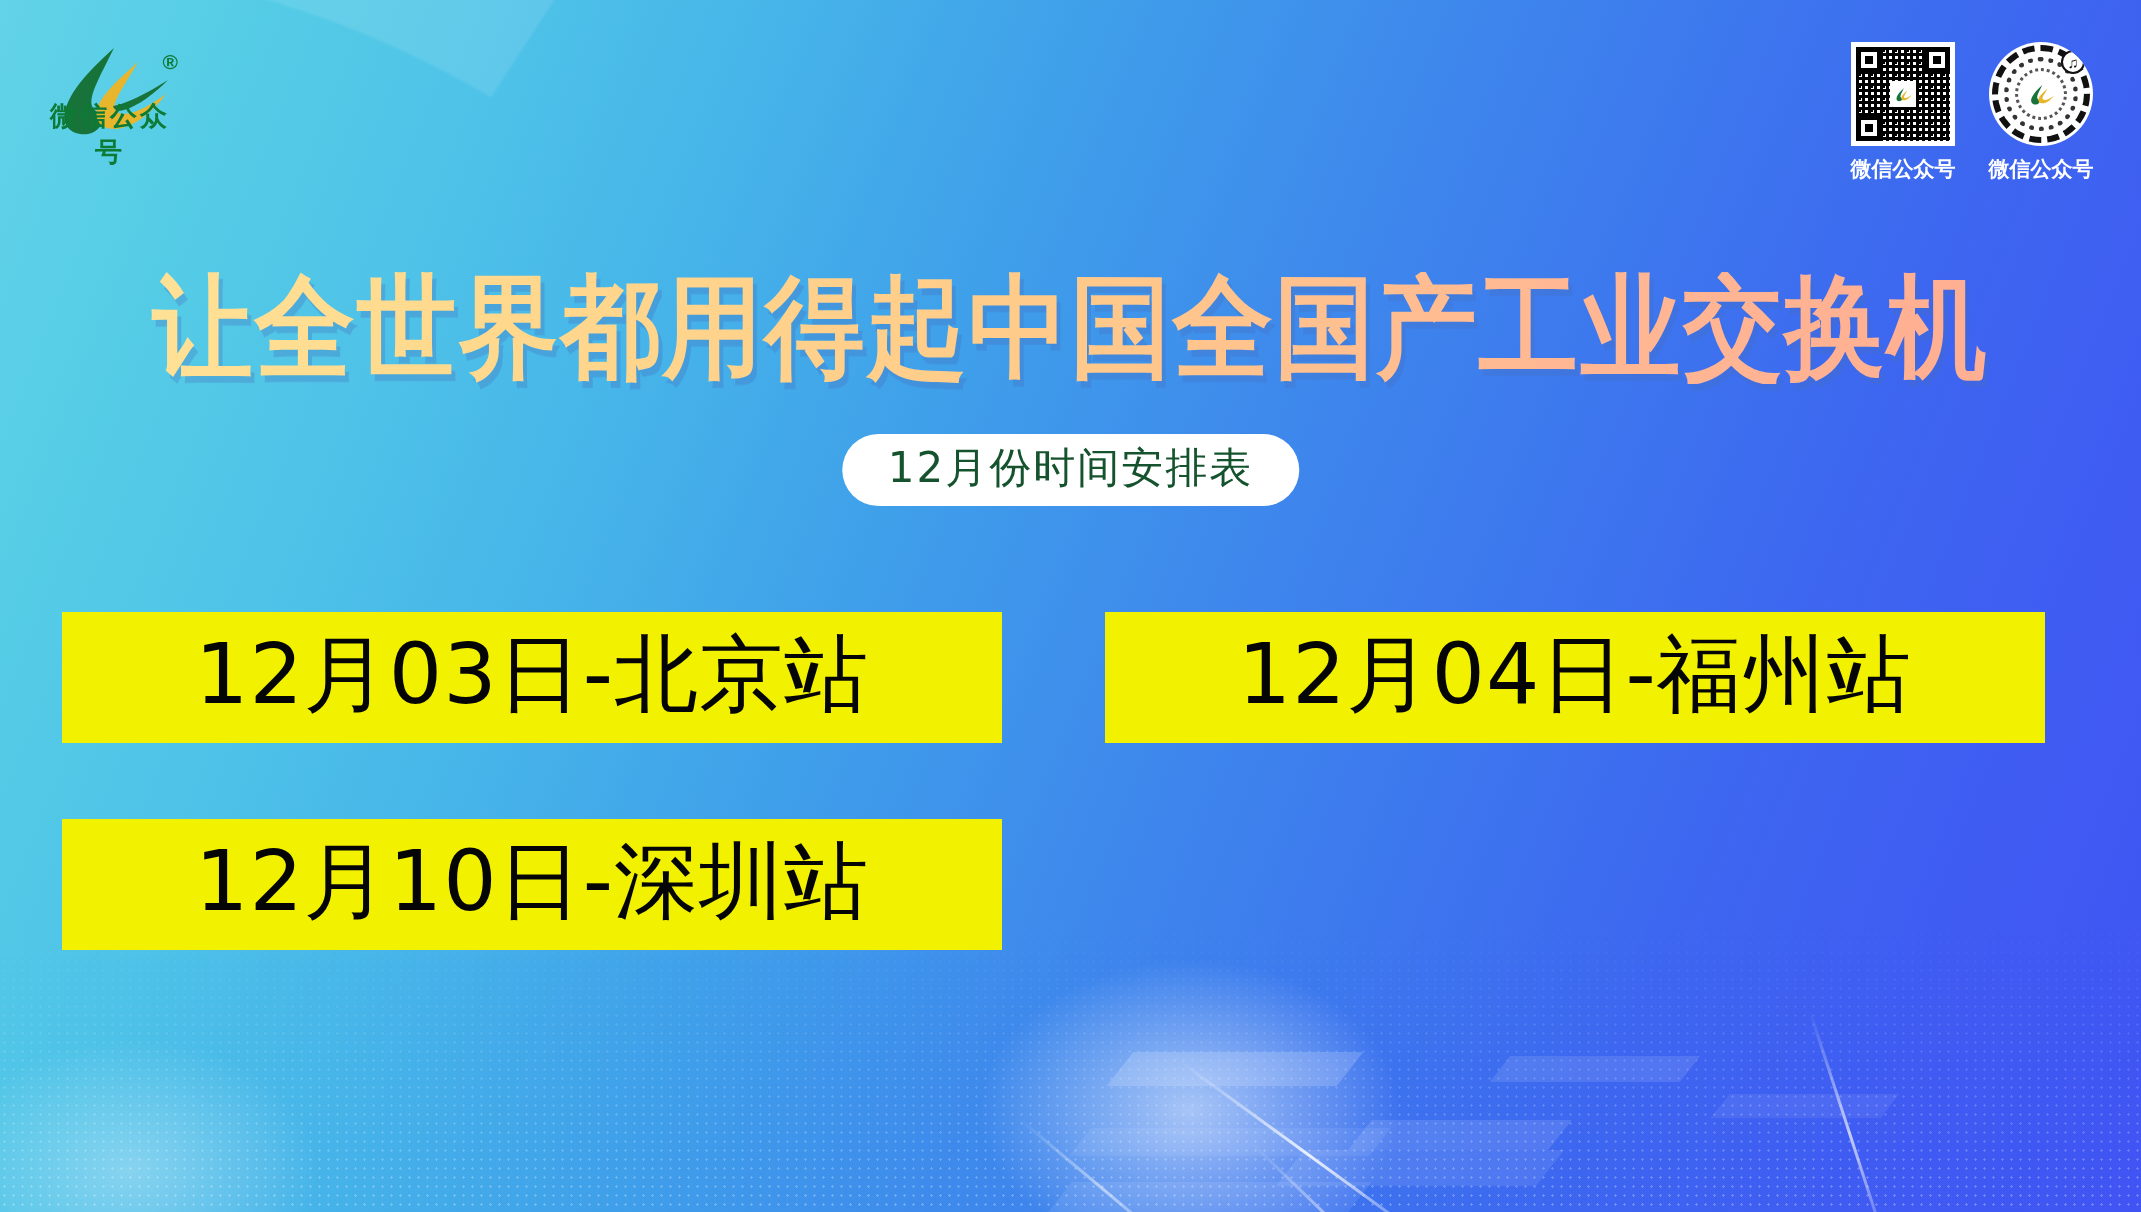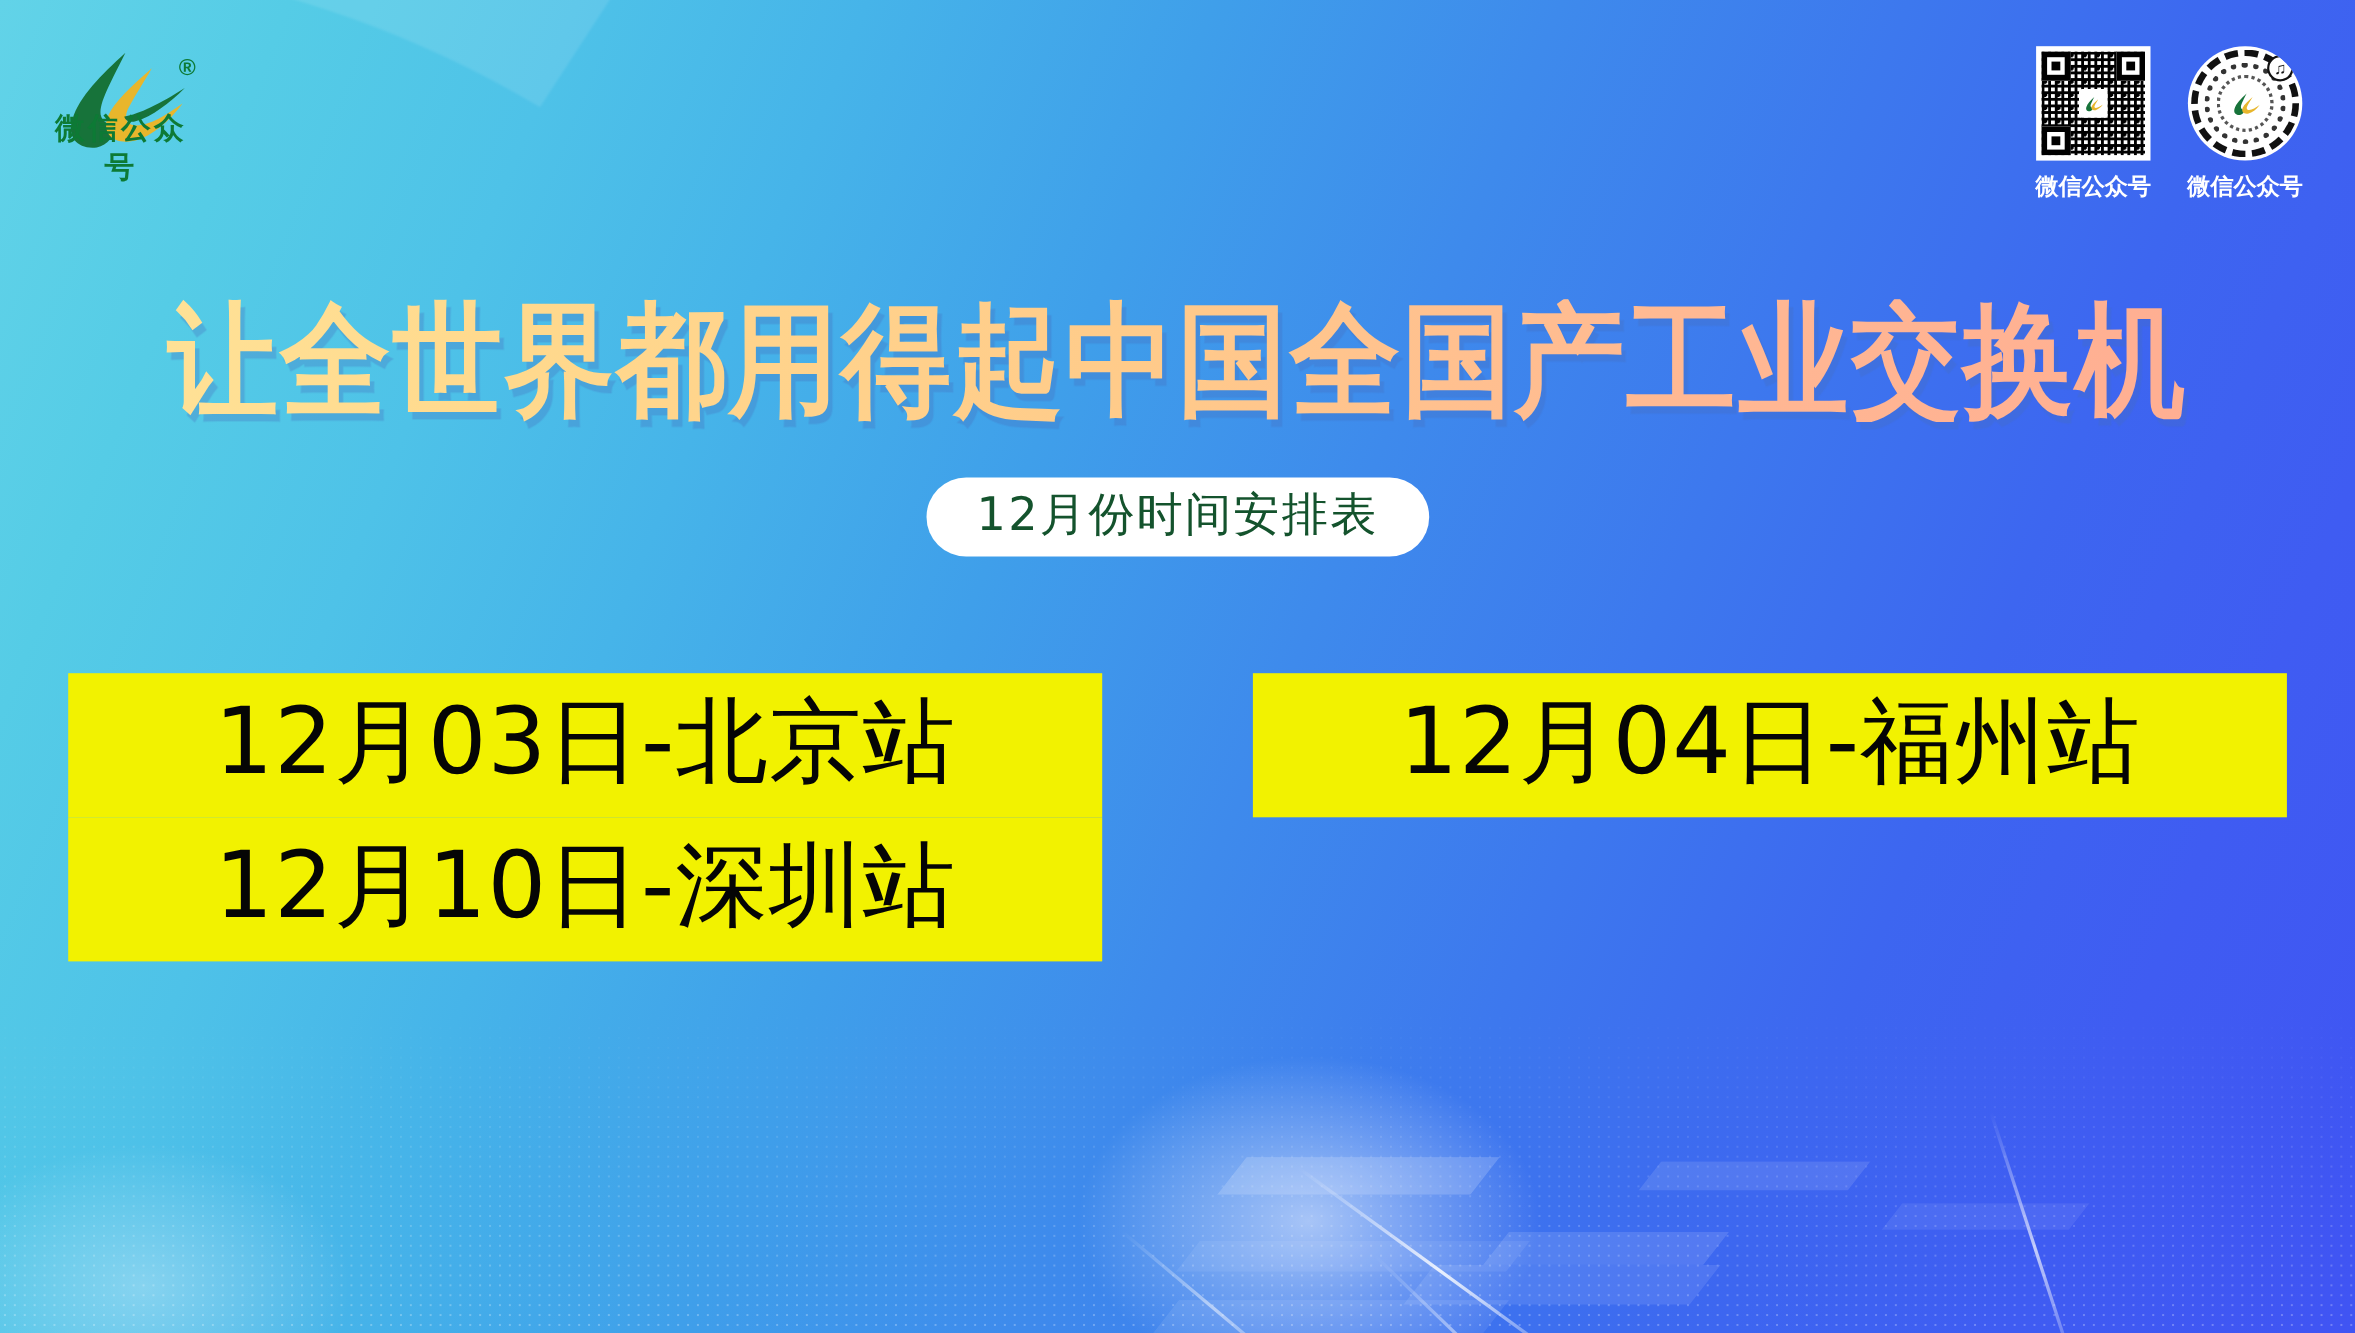--- a/index.html
+++ b/index.html
@@ -267,24 +267,25 @@
     white-space:nowrap;
     line-height:1.15;
   }
 
   
   .dates{
     position:absolute;left:0;top:612px;width:100%;
     display:grid;
     grid-template-columns:1fr 1fr;
     grid-template-rows:auto auto;
+    row-gap:76px;
     padding:0 62px;
   }
   .date-cell{display:flex;}
-  .date-cell.right{justify-content:flex-end;}
+  .date-cell.right{justify-content:center;}
   .date-box{
     background:#f2f200;
     padding:10px 46px 16px;
     min-width:940px;
     text-align:center;
     color:#050505;
     font-size:84px;font-weight:400;
     letter-spacing:1px;
     line-height:1.25;
     font-family:"DejaVu Sans","Liberation Sans",sans-serif;

